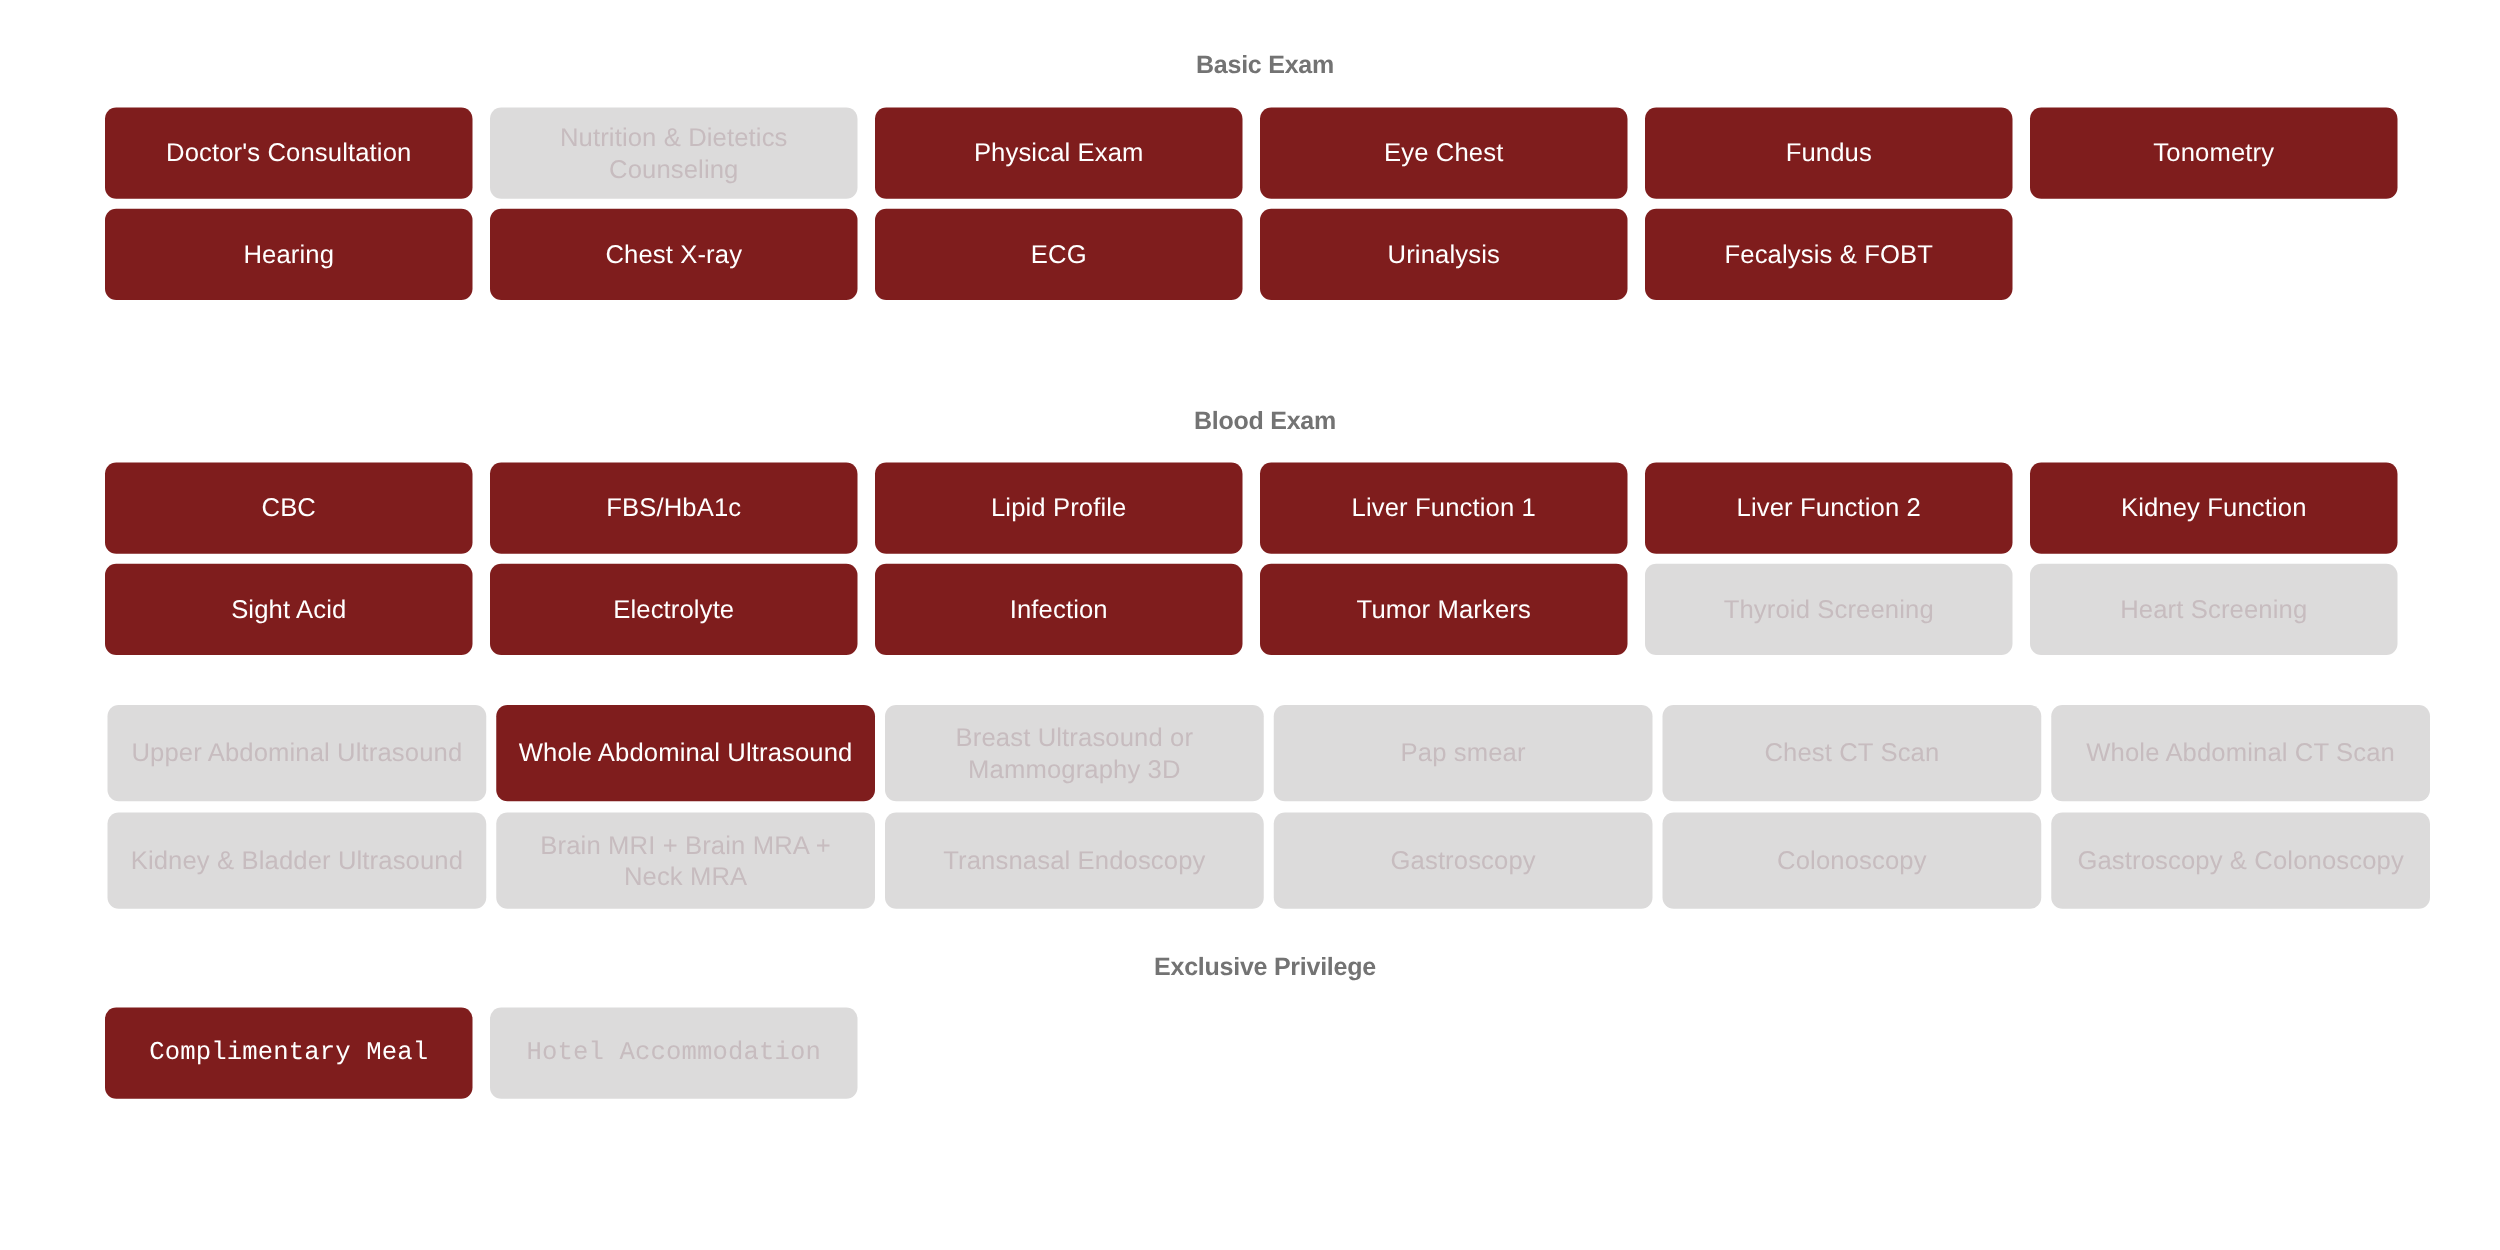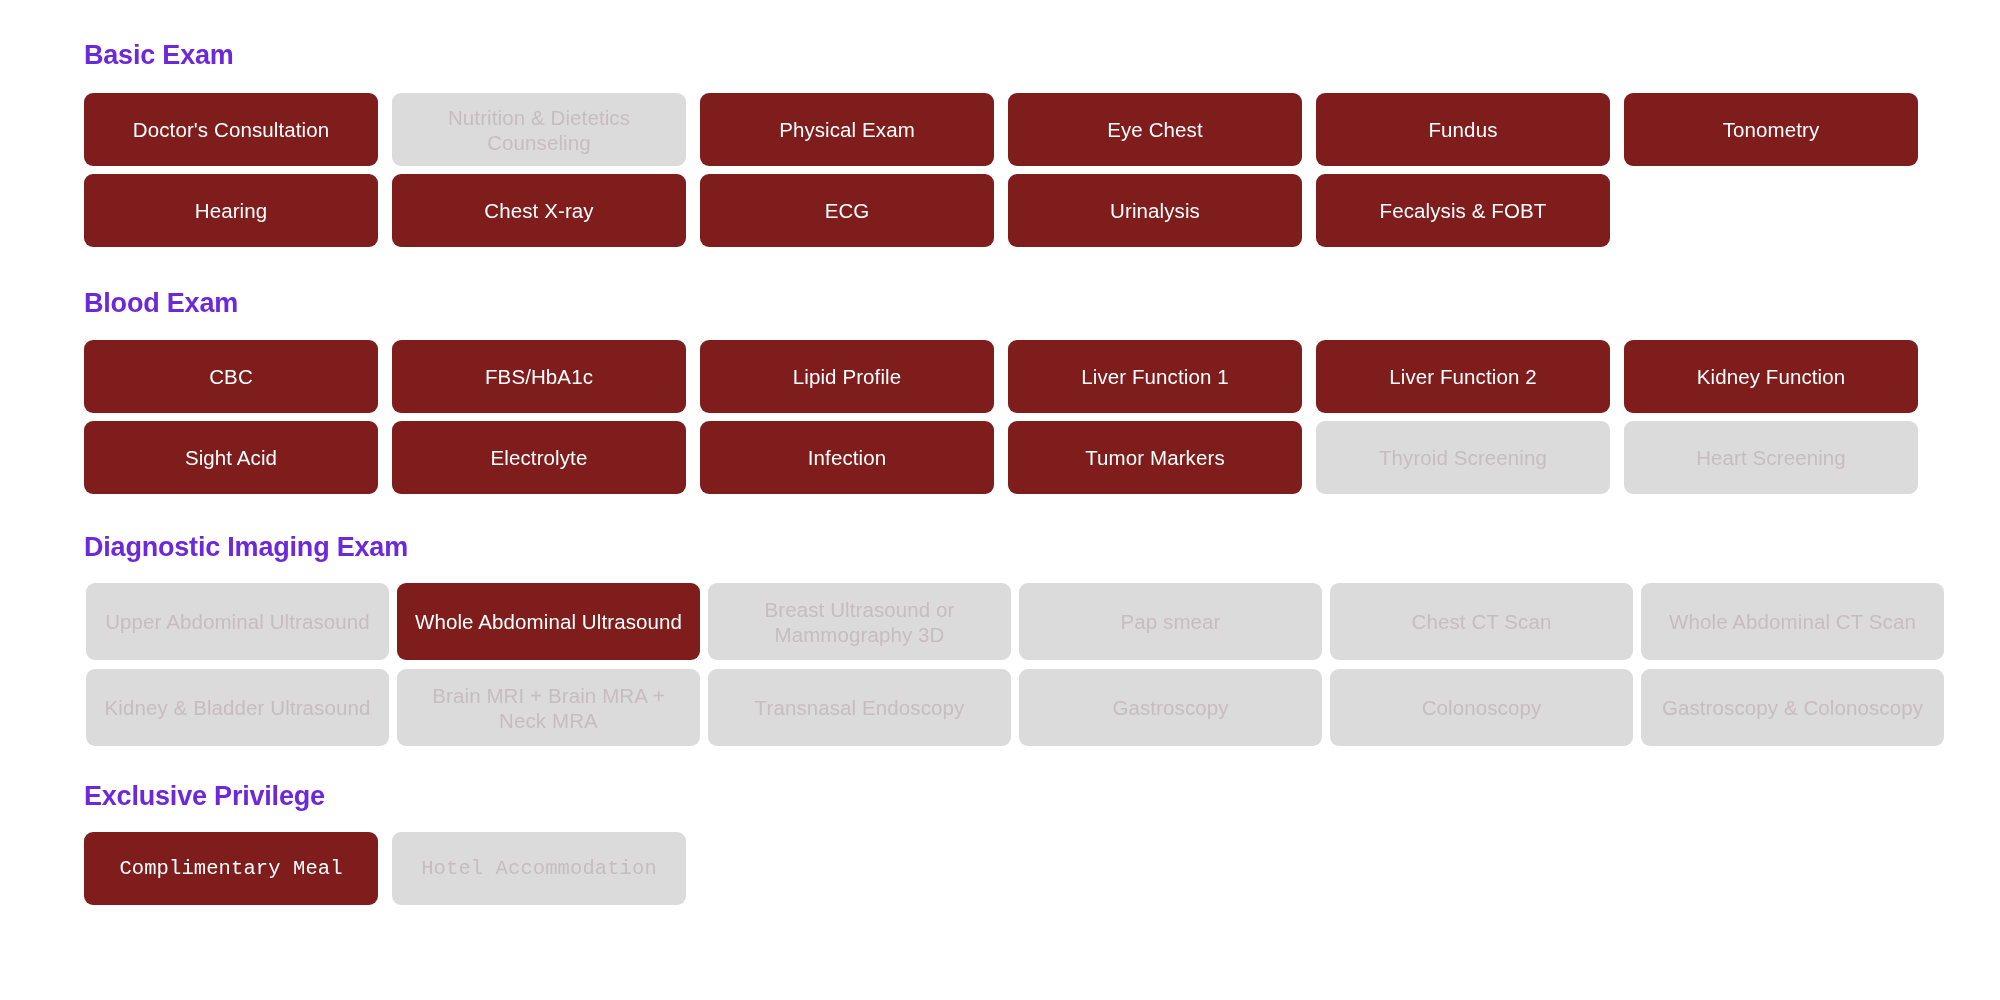--- a/index.html
+++ b/index.html
@@ -22,27 +22,28 @@
     box-sizing: border-box;
   }
 
   .section {
     padding-left: 84px;
     padding-right: 60px;
     box-sizing: border-box;
   }
 
   .section-title {
-    font-size: 27px;
+    font-size: 20px;
     font-weight: bold;
-    color: #6d28d9;
+    color: #737373;
     letter-spacing: -0.2px;
     margin: 0;
     line-height: 1;
     padding-bottom: 0;
+    text-align: center;
   }
 
   .tile-grid {
     display: grid;
     grid-template-columns: repeat(6, 294px);
     column-gap: 14px;
     row-gap: 8px;
     justify-content: start;
   }
 
@@ -71,21 +72,21 @@
   }
 
   
 
   
   #sec-basic { padding-top: 42px; }
   #sec-basic .section-title { margin-bottom: 24px; }
   #sec-basic .tile { height: 73px; }
 
   
-  #sec-blood { padding-top: 43px; }
+  #sec-blood { padding-top: 43px; margin-top: 44px; }
   #sec-blood .section-title { margin-bottom: 23px; }
   #sec-blood .tile { height: 73px; }
 
   
   #sec-imaging { padding-top: 40px; }
   #sec-imaging .section-title { margin-bottom: 22px; }
   #sec-imaging .tile-grid {
     grid-template-columns: repeat(6, 303px);
     column-gap: 8px;
     row-gap: 9px;
@@ -137,21 +138,20 @@
       <div class="tile on">Sight Acid</div>
       <div class="tile on">Electrolyte</div>
       <div class="tile on">Infection</div>
       <div class="tile on">Tumor Markers</div>
       <div class="tile off">Thyroid Screening</div>
       <div class="tile off">Heart Screening</div>
     </div>
   </section>
 
   <section class="section" id="sec-imaging">
-    <h2 class="section-title">Diagnostic Imaging Exam</h2>
     <div class="tile-grid">
       <div class="tile off">Upper Abdominal Ultrasound</div>
       <div class="tile on">Whole Abdominal Ultrasound</div>
       <div class="tile off">Breast Ultrasound or Mammography 3D</div>
       <div class="tile off">Pap smear</div>
       <div class="tile off">Chest CT Scan</div>
       <div class="tile off">Whole Abdominal CT Scan</div>
       <div class="tile off">Kidney &amp; Bladder Ultrasound</div>
       <div class="tile off">Brain MRI + Brain MRA + Neck MRA</div>
       <div class="tile off">Transnasal Endoscopy</div>

